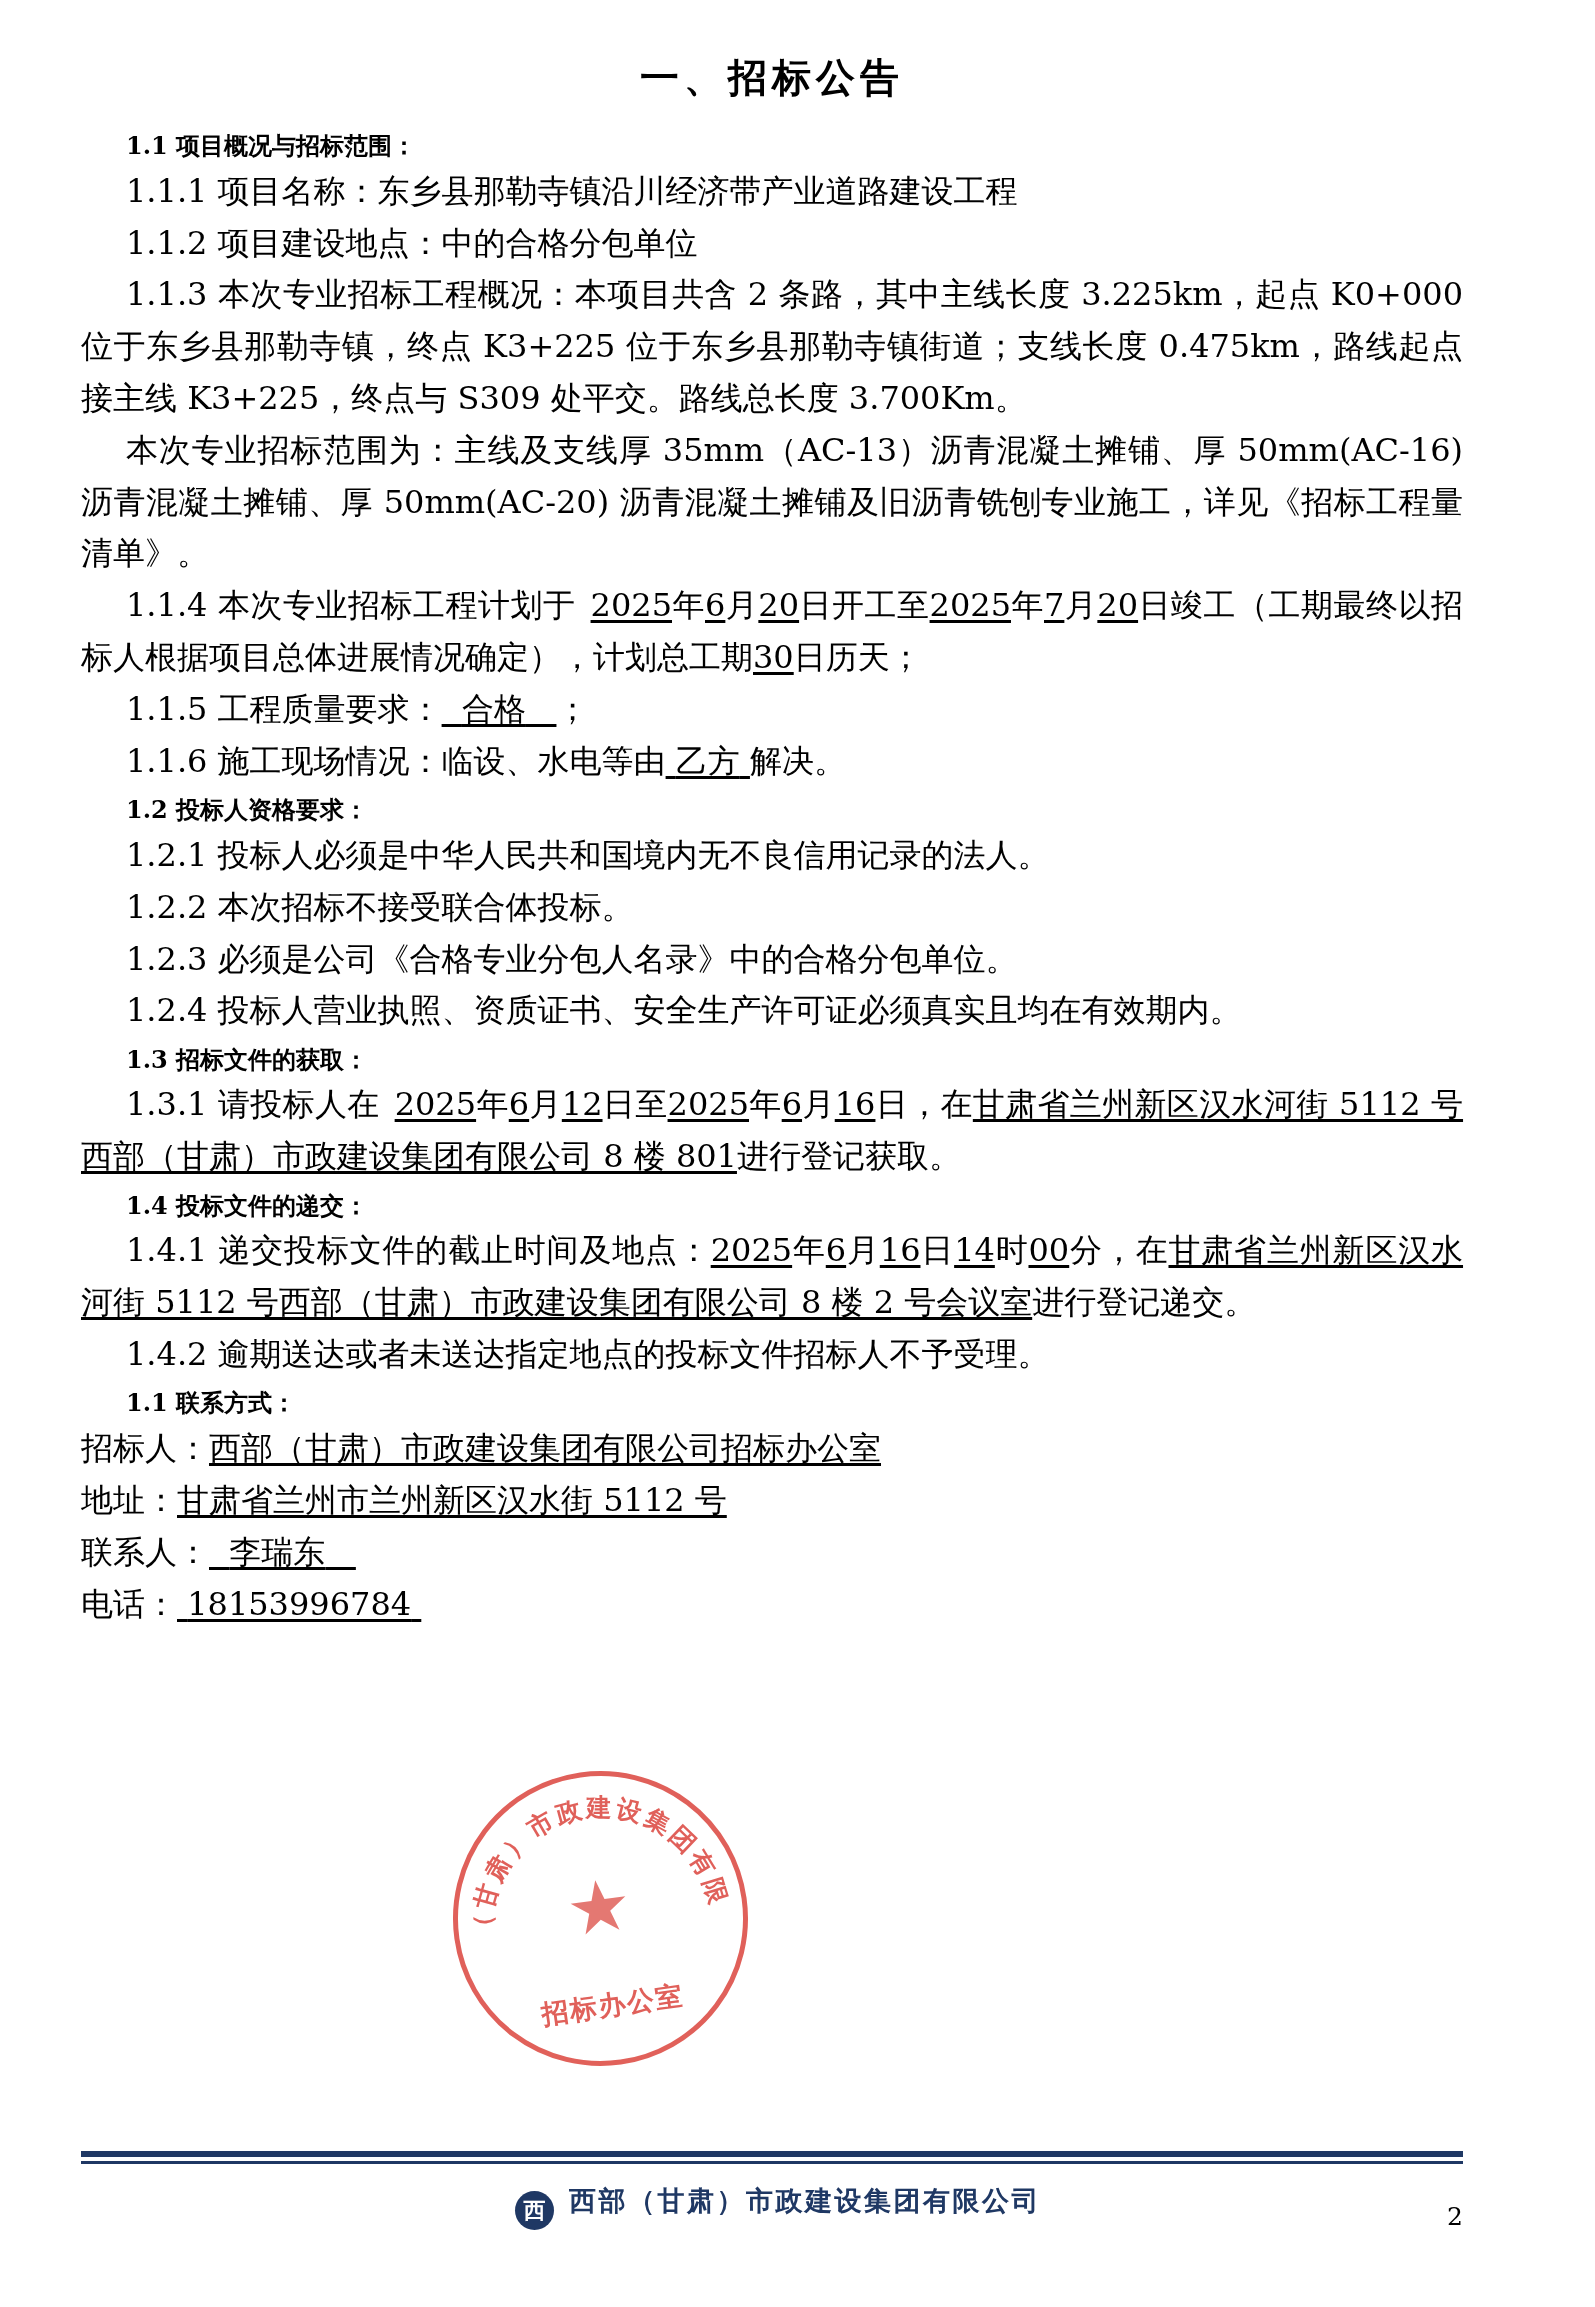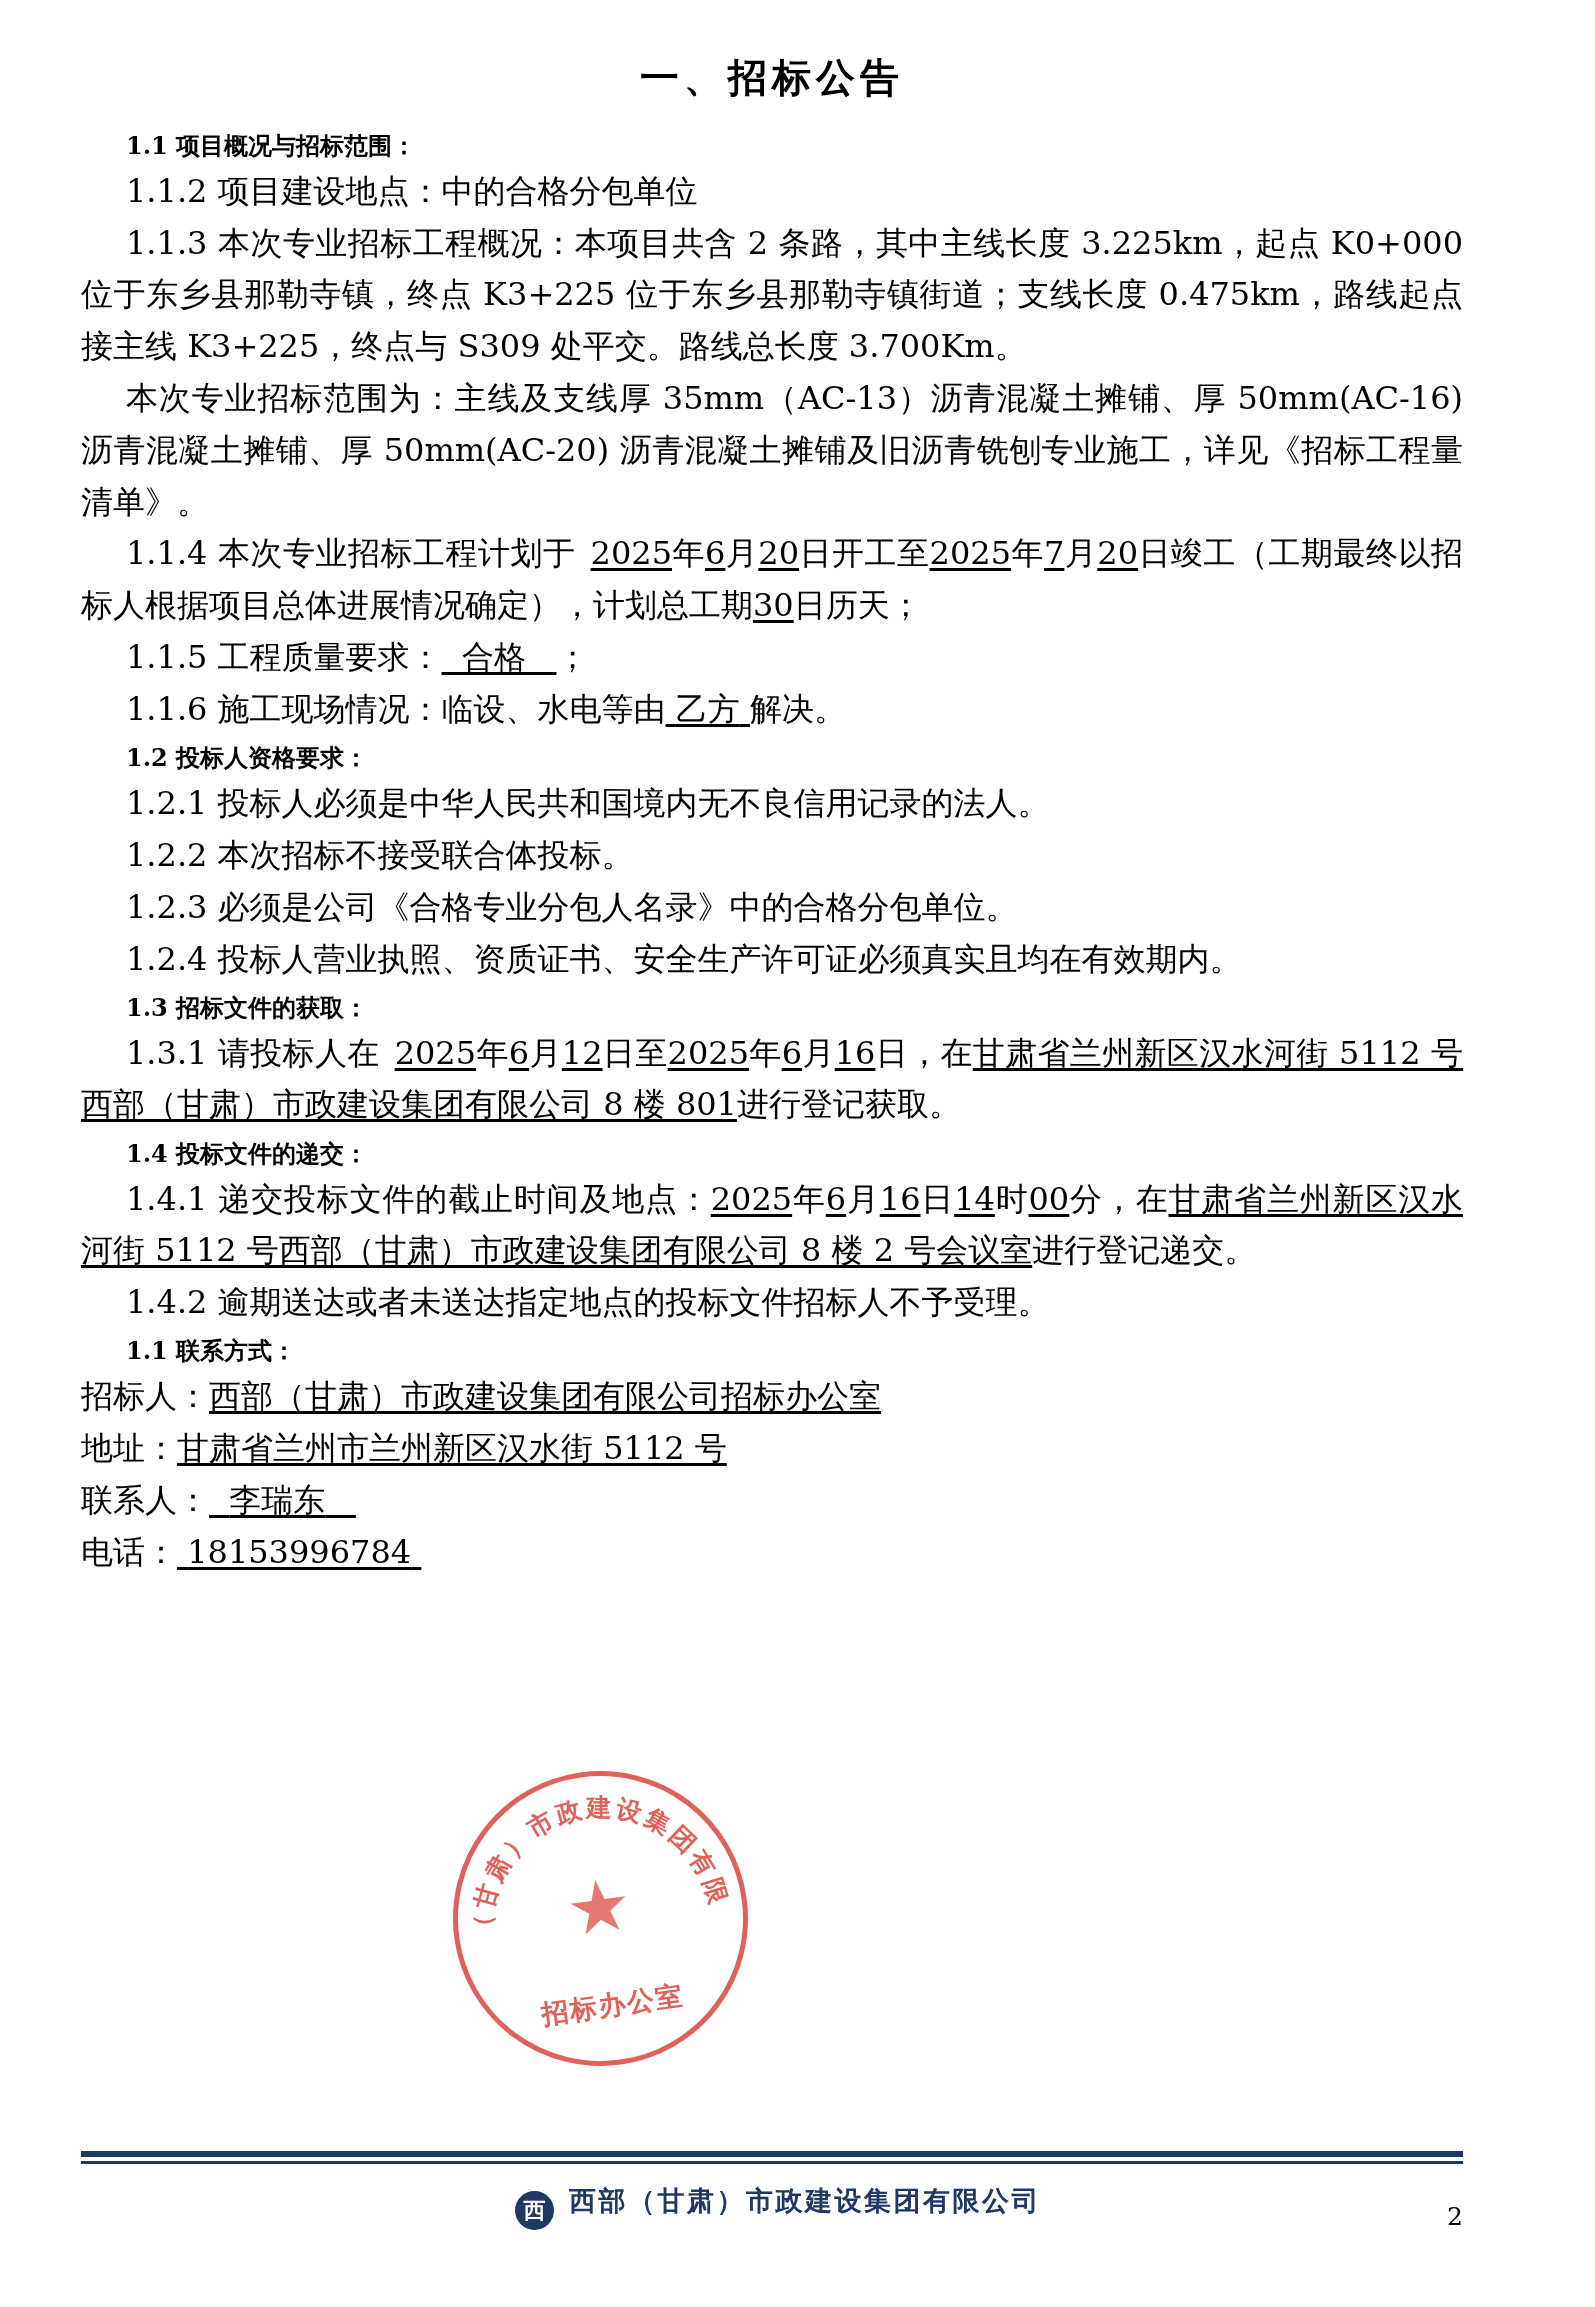--- a/index.html
+++ b/index.html
@@ -166,20 +166,21 @@
 </style>
 </head>
 <body>
 
 <div class="page">
 
   <div class="doc-title">一、招标公告</div>
 
   <div class="h2">1.1 项目概况与招标范围：</div>
 
+  <p class="b">1.1.1 项目名称：东乡县那勒寺镇沿川经济带产业道路建设工程</p>
 
   <p class="b">1.1.2 项目建设地点：中的合格分包单位</p>
 
   <p class="b">1.1.3 本次专业招标工程概况：本项目共含 2 条路，其中主线长度 3.225km，起点 K0+000 位于东乡县那勒寺镇，终点 K3+225 位于东乡县那勒寺镇街道；支线长度 0.475km，路线起点接主线 K3+225，终点与 S309 处平交。路线总长度 3.700Km。</p>
 
   <p class="b">本次专业招标范围为：主线及支线厚 35mm（AC-13）沥青混凝土摊铺、厚 50mm(AC-16) 沥青混凝土摊铺、厚 50mm(AC-20) 沥青混凝土摊铺及旧沥青铣刨专业施工，详见《招标工程量清单》。</p>
 
   <p class="b"><span>1.1.4 本次专业招标工程计划于</span><span class="sp"></span><span class="u latin">2025</span><span>年</span><span class="u latin">6</span><span>月</span><span class="u latin">20</span><span>日开工至</span><span class="u latin">2025</span><span>年</span><span class="u latin">7</span><span>月</span><span class="u latin">20</span><span>日竣</span><span>工（工期最终以招标人根据项目总体进展情况确定），计划总工期</span><span class="u latin">30</span><span>日历天；</span></p>
 
   <p class="b"><span>1.1.5 工程质量要求：</span><span class="u">&nbsp;&nbsp;<span>合格</span>&nbsp;&nbsp;&nbsp;</span><span>；</span></p>

